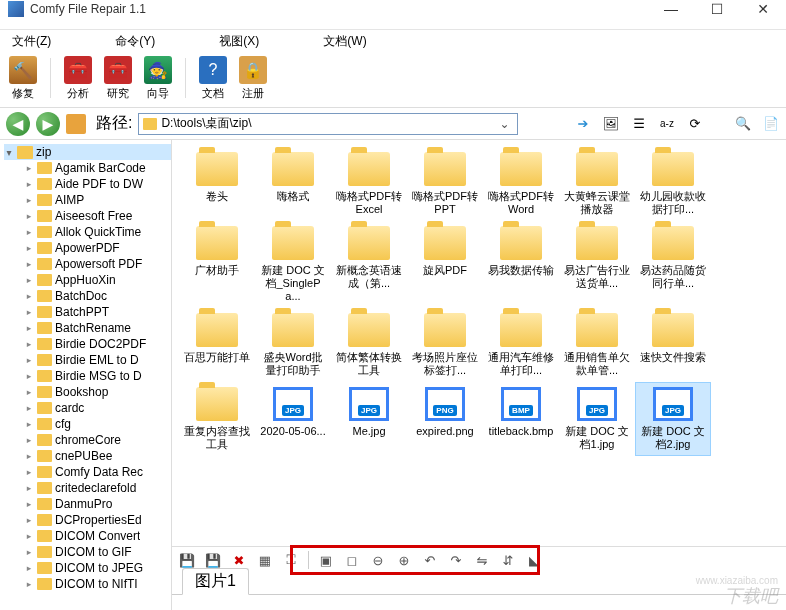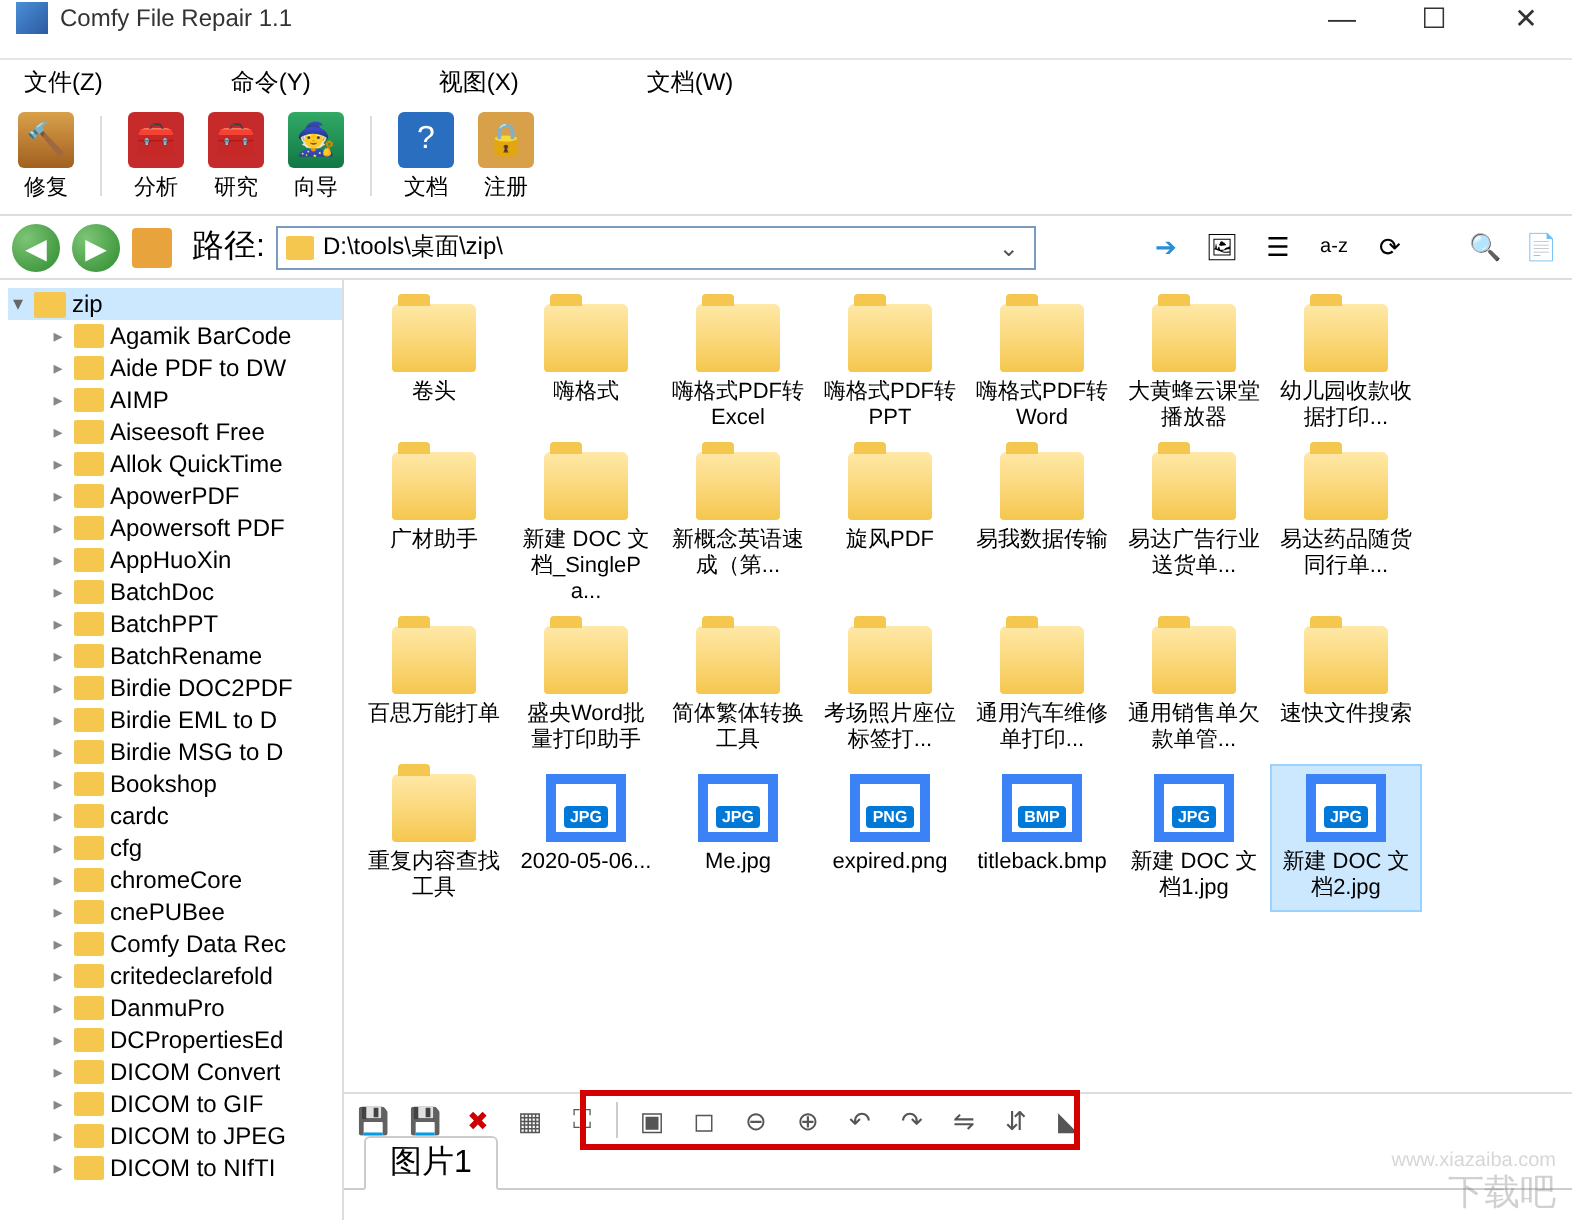--- a/index.html
+++ b/index.html
@@ -50,38 +50,38 @@
 .tree-item .fld { width: 15px; height: 12px; background: #f5c74f; margin: 0 3px; border-radius: 1px; flex-shrink: 0; }
 .tree-item span.lbl { font-size: 12px; overflow: hidden; text-overflow: clip; }
 
 
 .fileview { flex: 1; display: flex; flex-direction: column; background: #fff; }
 .file-grid { flex: 1; padding: 8px 4px 4px 8px; overflow: hidden; display: flex; flex-wrap: wrap; align-content: flex-start; gap: 2px 2px; }
 .file-item { width: 74px; display: flex; flex-direction: column; align-items: center; padding: 4px 2px; text-align: center; }
 .file-item.selected { background: #cce8ff; outline: 1px solid #99d1ff; }
 .folder-ico { width: 42px; height: 34px; background: linear-gradient(#ffe9a8,#f5c74f); border-radius: 3px 3px 2px 2px; position: relative; margin-bottom: 4px; }
 .folder-ico::before { content:""; position:absolute; top:-5px; left:3px; width:16px; height:6px; background:#f5c74f; border-radius:2px 2px 0 0;}
-.img-ico { width: 40px; height: 34px; background: #fff; border: 5px solid #3b82f6; position: relative; margin-bottom: 4px; display:flex; align-items:flex-end; justify-content:center;}
+.img-ico { width: 40px; height: 34px; background: #fff; border: 3px solid #3b82f6; position: relative; margin-bottom: 4px; display:flex; align-items:flex-end; justify-content:center;}
 .img-badge { font-size: 8px; font-weight: bold; color: #fff; padding: 1px 3px; border-radius: 2px; position: absolute; bottom: 2px; }
 .badge-jpg { background: #0078d7; }
 .badge-png { background: #0078d7; }
 .badge-bmp { background: #0078d7; }
 .file-name { font-size: 11px; line-height: 13px; word-break: break-all; max-height: 39px; overflow: hidden; }
 
 
 .preview-bar { height: 64px; border-top: 1px solid #ddd; background: #fff; }
 .pbar-tools { height: 26px; display: flex; align-items: center; padding: 0 6px; gap: 8px; }
 .pbar-tools .pt { width: 18px; height: 18px; display:flex; align-items:center; justify-content:center; font-size:13px; color:#555;}
 .pbar-tools .sep { width: 1px; height: 18px; background: #ccc; }
 .red-box { position: absolute; border: 3px solid #d40000; pointer-events: none; }
 .pbar-tabs { height: 22px; display: flex; align-items: flex-end; padding: 0 10px; border-bottom: 1px solid #ccc; }
 .pbar-tab { padding: 2px 12px; border: 1px solid #ccc; border-bottom: 1px solid #fff; background: #fff; font-size: 16px; border-radius: 3px 3px 0 0; margin-bottom: -1px; }
 
 
-.watermark { position: absolute; right: 8px; bottom: 2px; font-size: 18px; color: rgba(120,120,120,0.35); pointer-events: none; font-family: "Arial", sans-serif;}
+.watermark { position: absolute; right: 8px; bottom: 2px; font-size: 18px; color: rgba(120,120,120,0.35); font-style: italic; pointer-events: none; font-family: "Arial", sans-serif;}
 .watermark-sub { position: absolute; right: 8px; bottom: 24px; font-size: 10px; color: rgba(120,120,120,0.3); pointer-events: none;}
 </style>
 </head>
 <body>
 
 <div class="titlebar">
   <div class="app-icon"></div>
   <div class="title">Comfy File Repair 1.1</div>
   <div class="win-controls">
     <div>—</div>

